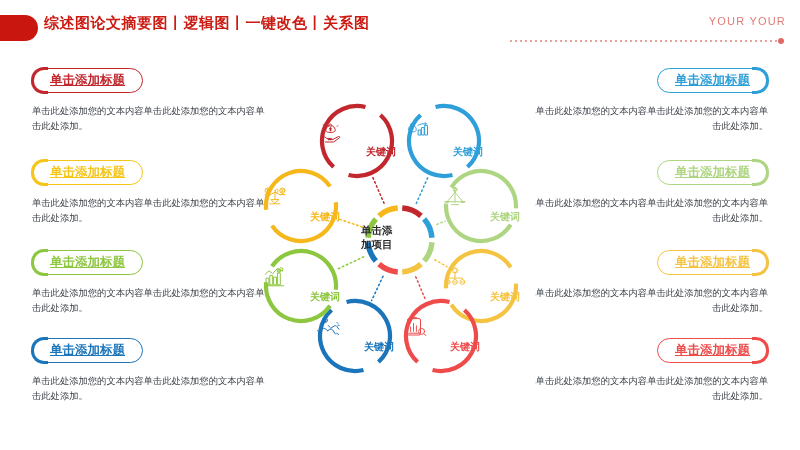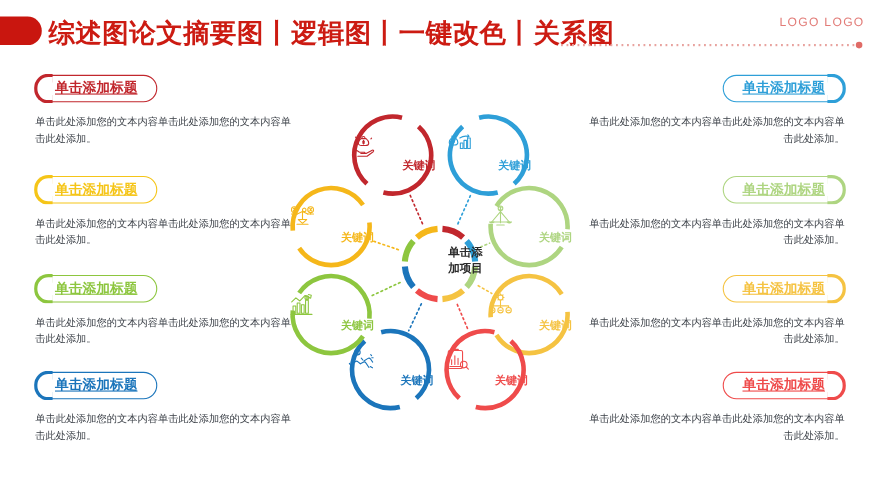--- a/index.html
+++ b/index.html
@@ -9,21 +9,21 @@
     overflow:hidden;position:relative;
   }
   
   .header{position:absolute;left:0;top:0;width:800px;height:55px;}
   .hdr-accent{
     position:absolute;left:-18px;top:15px;width:56px;height:26px;
     background:#c9160f;border-radius:0 14px 14px 0;
   }
   .hdr-title{
     position:absolute;left:44px;top:14px;
-    font-size:24px;font-weight:bold;color:#cc1b12;
+    font-size:15px;font-weight:bold;color:#cc1b12;
     letter-spacing:0.5px;white-space:nowrap;
     font-family:"DejaVu Sans","Liberation Sans",sans-serif;
   }
   .hdr-logo{
     position:absolute;right:14px;top:15px;
     font-size:11px;color:#e27b77;letter-spacing:1.2px;
   }
   .hdr-dots{
     position:absolute;right:20px;top:40px;width:270px;height:2px;
     background-image:linear-gradient(to right,#e8a39f 0 2px,transparent 2px 5px);
@@ -68,32 +68,32 @@
     position:absolute;left:0;right:0;top:45px;text-align:right;
     font-size:10px;font-weight:bold;line-height:1;
     font-family:"DejaVu Sans","Liberation Sans",sans-serif;
   }
   .node .ico{
     position:absolute;left:0;right:0;top:19px;
     display:flex;justify-content:center;align-items:center;height:22px;
   }
   .hub{position:absolute;left:111px;top:111px;width:78px;height:78px;}
   .hub-label{
-    position:absolute;left:0;right:0;top:22px;text-align:right;
+    position:absolute;left:0;right:0;top:22px;text-align:left;
     font-size:10.5px;font-weight:bold;color:#2b2b2b;line-height:1.38;
     font-family:"DejaVu Sans","Liberation Sans",sans-serif;
   }
 </style>
 </head>
 <body>
 
 <div class="header">
   <div class="hdr-accent"></div>
   <div class="hdr-title">综述图论文摘要图丨逻辑图丨一键改色丨关系图</div>
-  <div class="hdr-logo">LOGO LOGO</div>
+  <div class="hdr-logo">YOUR YOUR</div>
   <div class="hdr-dots"></div>
   <div class="hdr-dot-end"></div>
 </div>
 
 <div class="block left" id="L0" style="top:68px">
   <div class="pill" style="border-color: rgb(193, 39, 45); color: rgb(193, 39, 45);"><span>单击添加标题</span></div>
   <div class="body-text">单击此处添加您的文本内容单击此处添加您的文本内容单击此处添加。</div>
 </div>
 <div class="block left" id="L1" style="top:160px">
   <div class="pill" style="border-color: rgb(245, 197, 24); color: rgb(245, 197, 24);"><span>单击添加标题</span></div>

